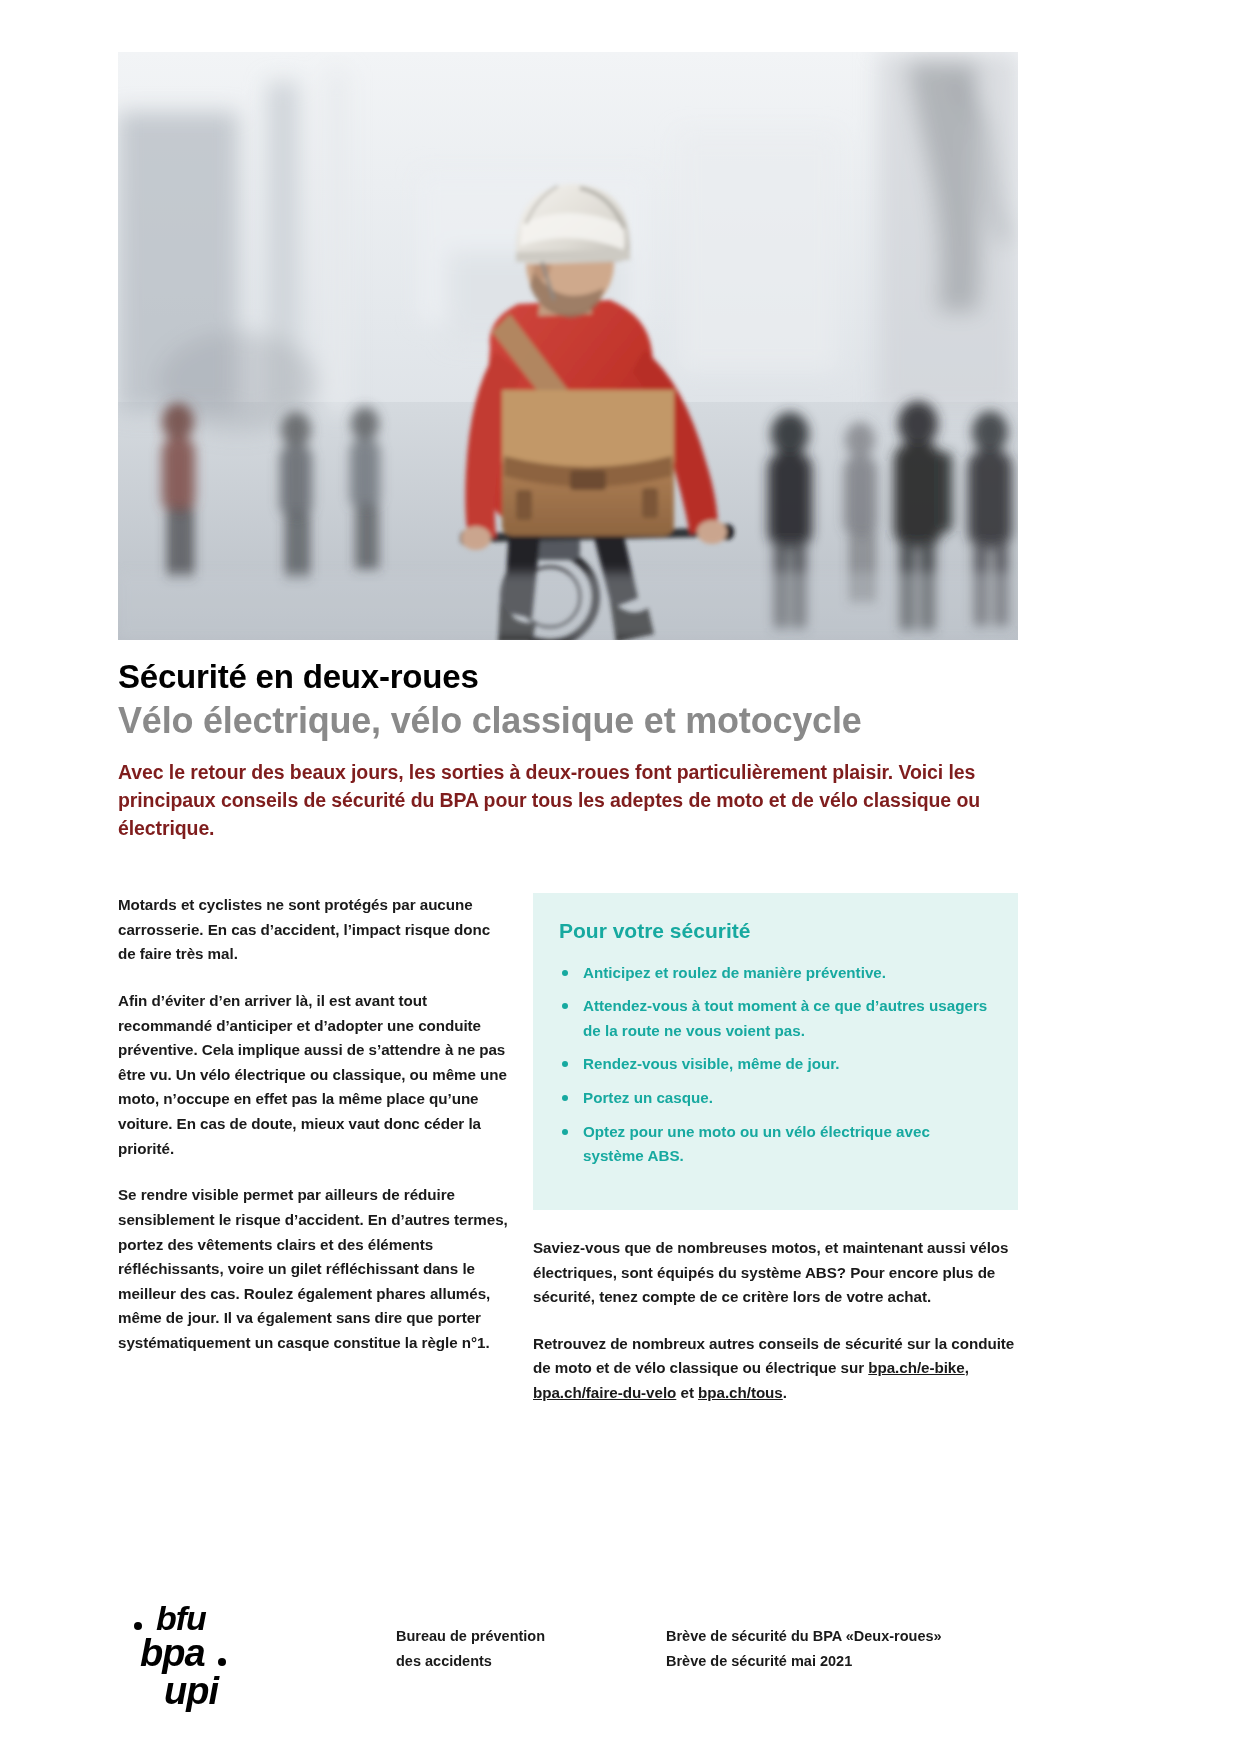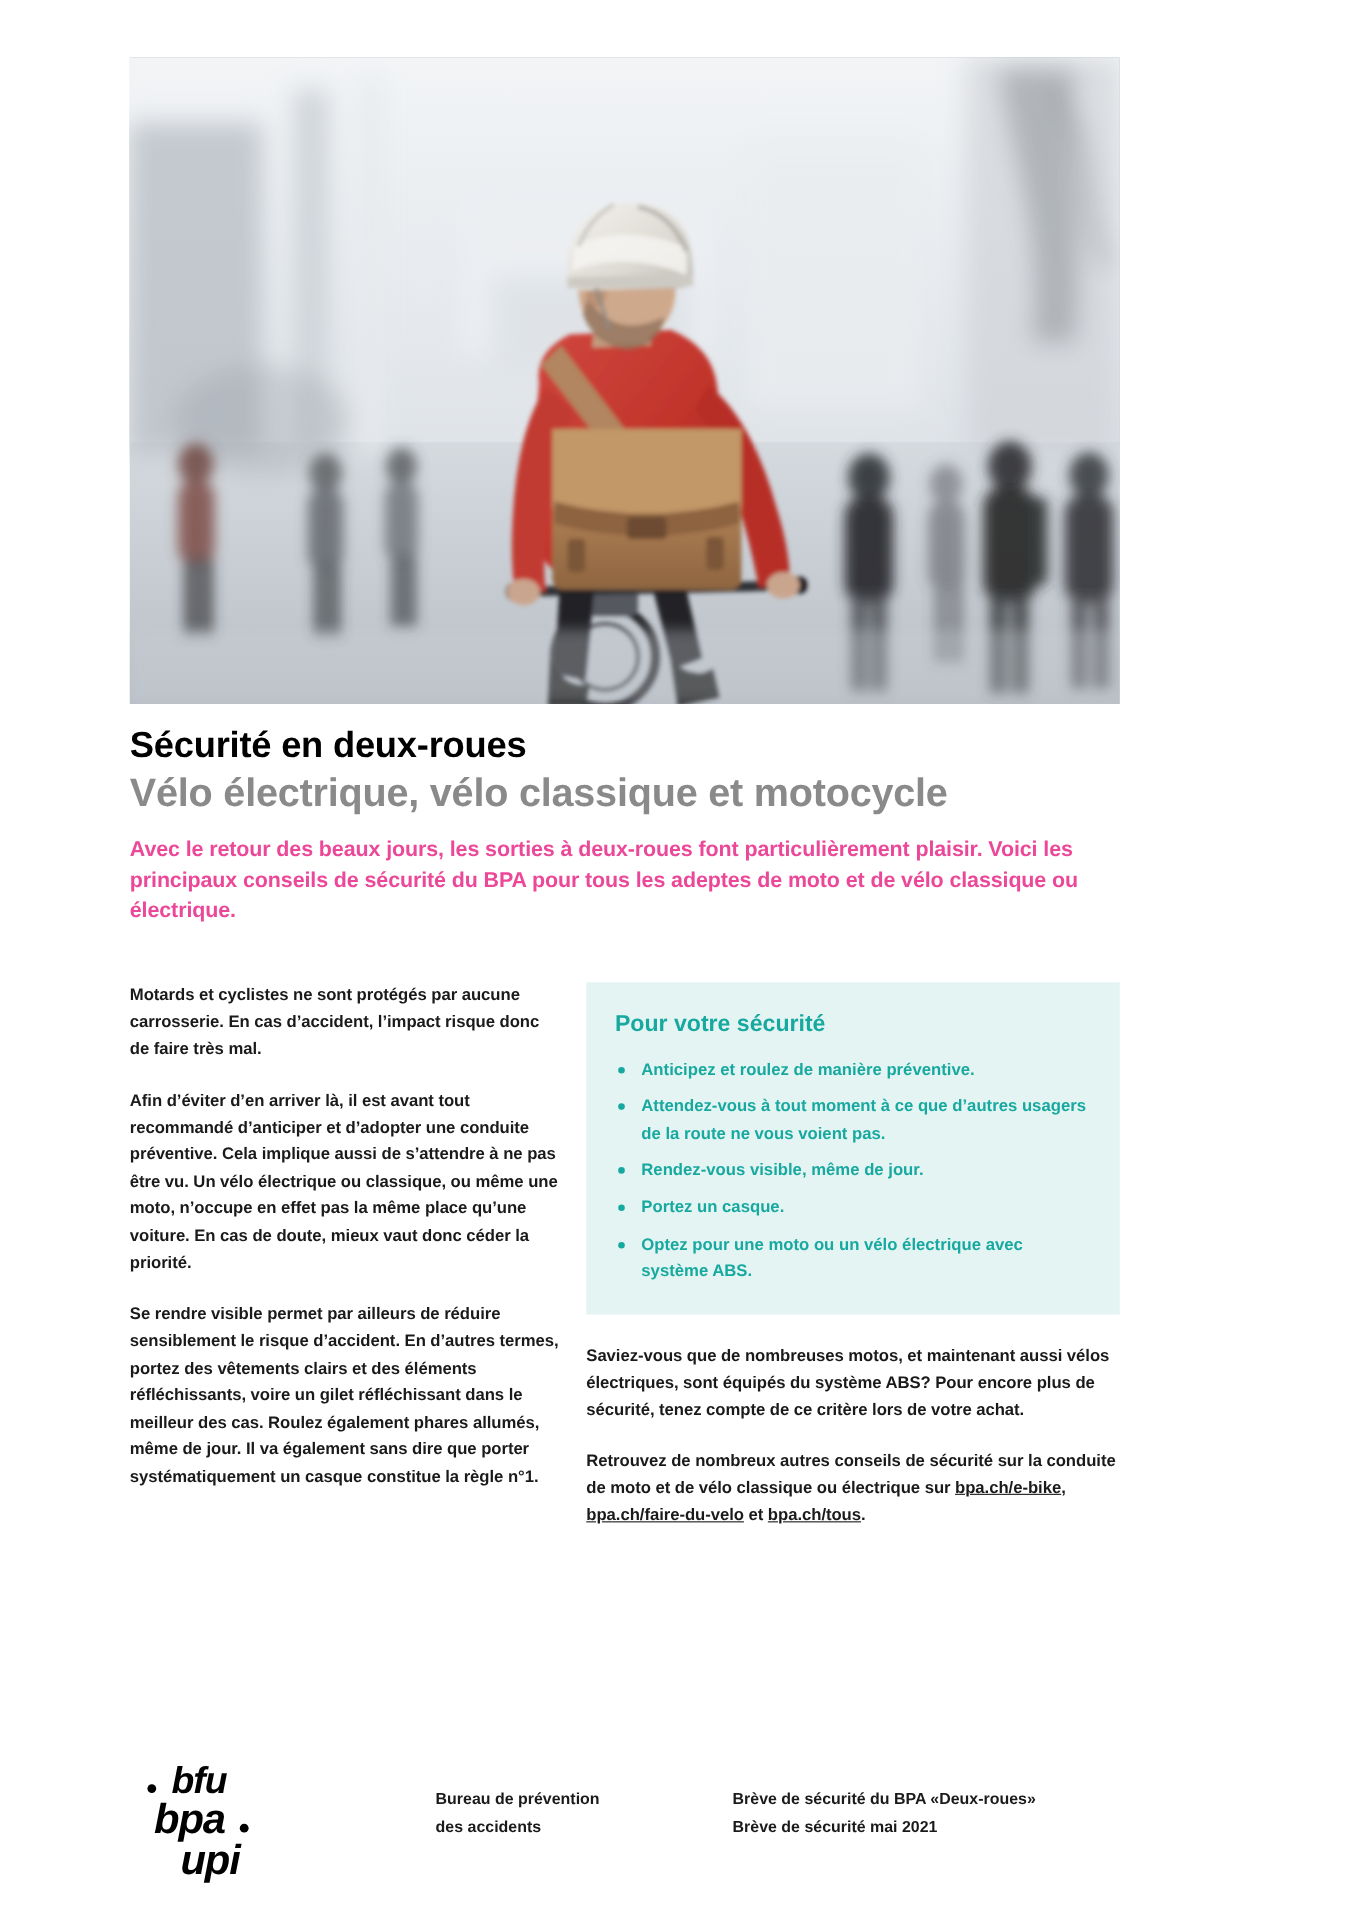--- a/index.html
+++ b/index.html
@@ -51,21 +51,21 @@
     font-weight: 700;
     color: #8a8a8a;
     letter-spacing: -0.2px;
     line-height: 1.22;
     margin-top: 2px;
   }
   .lead {
     margin-top: 16px;
     font-size: 19.5px;
     font-weight: 700;
-    color: #ec4899;
+    color: #7f1d1d;
     line-height: 1.43;
     letter-spacing: -0.1px;
     width: 890px;
   }
 
   
   .col-left {
     position: absolute;
     left: 118px;
     top: 893px;
@@ -103,21 +103,21 @@
   .callout-list { list-style: none; }
   .callout-list li {
     position: relative;
     padding-left: 24px;
     font-size: 15.2px;
     font-weight: 700;
     color: #17a9a0;
     line-height: 1.62;
     margin-bottom: 9px;
   }
-  .callout-list li:last-child { margin-bottom: 0; }
+  .callout-list li:last-child { margin-bottom: 15px; }
   .bullet-dot {
     position: absolute;
     left: 3px;
     top: 9px;
     width: 6px;
     height: 6px;
     border-radius: 50%;
     background: #17a9a0;
   }
   .li-text { display: inline; }

